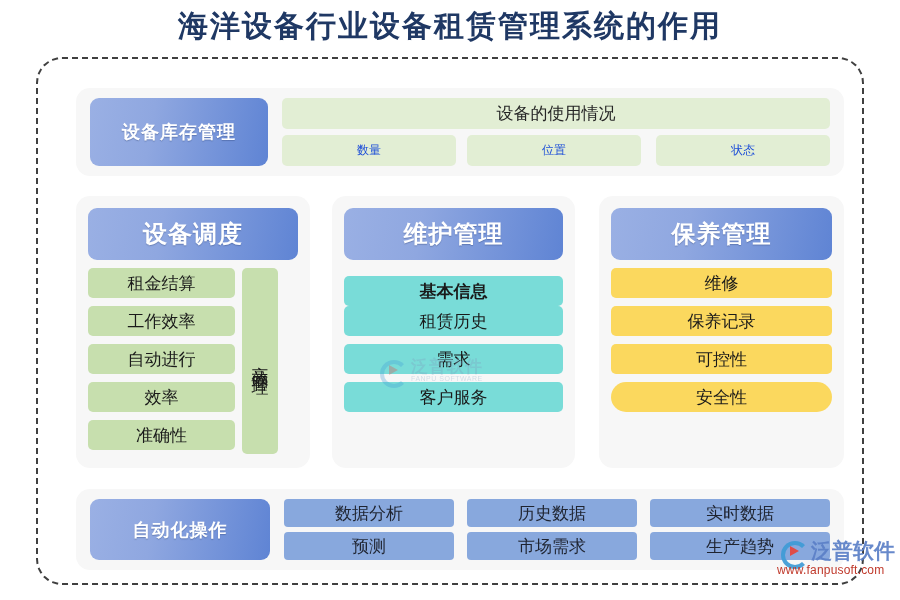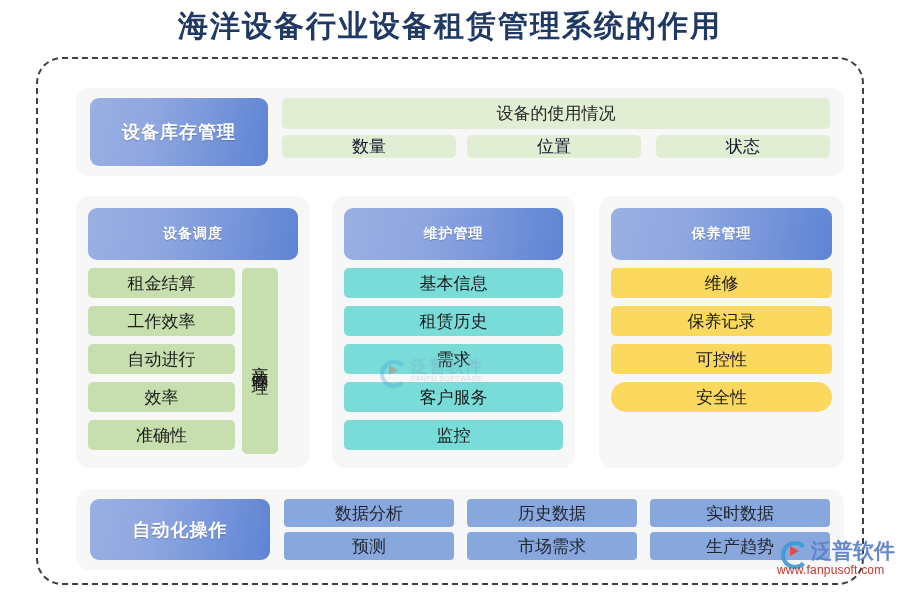--- a/index.html
+++ b/index.html
@@ -91,45 +91,45 @@
   }
   #top-usage {
     left: 206px;
     top: 10px;
     width: 548px;
     height: 31px;
   }
   .top-sub {
     position: absolute;
     top: 47px;
-    height: 23px;
+    height: 31px;
     background: #e2eed4;
     border-radius: 5px;
     display: flex;
     align-items: center;
     justify-content: center;
-    font-size: 17px;
-    color: #0f172a;
+    font-size: 12px;
+    color: #1d4ed8;
     box-sizing: border-box;
   }
   #top-sub-0 { left: 206px;  width: 174px; }
   #top-sub-1 { left: 391px;  width: 174px; }
   #top-sub-2 { left: 580px;  width: 174px; }
 
   
   .col-panel { top: 196px; height: 272px; }
   #col-panel-0 { left: 76px;  width: 234px; }
   #col-panel-1 { left: 332px; width: 243px; }
   #col-panel-2 { left: 599px; width: 245px; }
 
   .col-chip {
     position: absolute;
     top: 12px;
     height: 52px;
-    font-size: 14px;
+    font-size: 24px;
     letter-spacing: 1px;
   }
   #col-chip-0 { left: 12px; width: 210px; }
   #col-chip-1 { left: 12px; width: 219px; }
   #col-chip-2 { left: 12px; width: 221px; }
 
   .item {
     position: absolute;
     height: 30px;
     border-radius: 5px;
@@ -309,25 +309,24 @@
   <div class="item green c0-item" style="top:110px;">工作效率</div>
   <div class="item green c0-item" style="top:186px;">效率</div>
   <div class="item green c0-item" style="top:224px;">准确性</div>
 
   <div id="vertical-chip">高效管理</div>
 </div>
 
 <div class="panel col-panel" id="col-panel-1">
   <div class="blue-chip col-chip" id="col-chip-1">维护管理</div>
 
-  <div class="item teal c1-item" style="top:72px;">基本信息</div>
+  <div class="item teal c1-item" style="top:80px;font-weight:bold;">基本信息</div>
   <div class="item teal c1-item" style="top:110px;">租赁历史</div>
   <div class="item teal c1-item" style="top:148px;">需求</div>
   <div class="item teal c1-item" style="top:186px;">客户服务</div>
-  <div class="item teal c1-item" style="top:224px;">监控</div>
 </div>
 
 <div class="panel col-panel" id="col-panel-2">
   <div class="blue-chip col-chip" id="col-chip-2">保养管理</div>
 
   <div class="item amber c2-item" style="top:72px;">维修</div>
   <div class="item amber c2-item" style="top:110px;">保养记录</div>
   <div class="item amber c2-item" style="top:148px;">可控性</div>
   <div class="item amber c2-item" style="top:186px;border-radius:15px;">安全性</div>
 </div>

